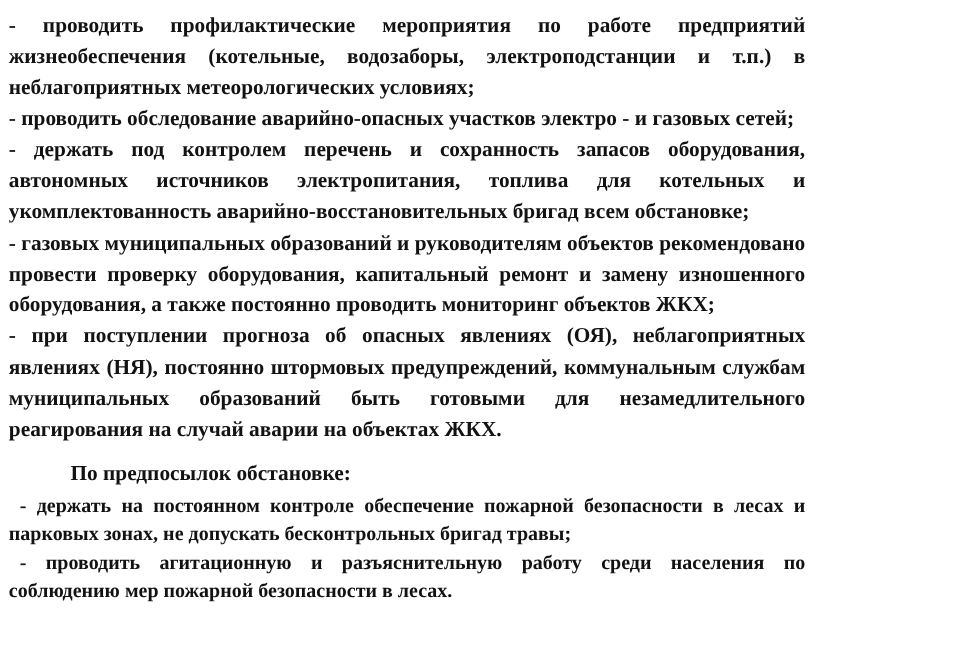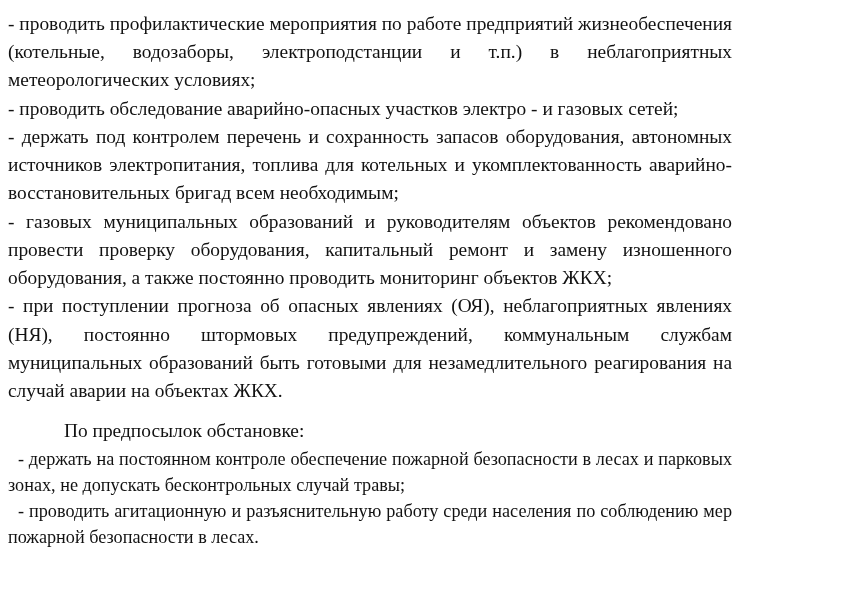--- a/index.html
+++ b/index.html
@@ -13,20 +13,21 @@
     font-family: "Liberation Serif", "DejaVu Serif", serif;
     color: #121212;
     overflow: hidden;
   }
   .page {
     position: relative;
     width: 740px;
     height: 593px;
     box-sizing: border-box;
     padding: 10px 8px 0 8px;
+    font-weight: bold;
   }
   .doc-body {
     font-size: 19.4px;
     line-height: 1.455;
   }
   p {
     margin: 0;
     text-align: justify;
     text-justify: inter-word;
   }
@@ -50,27 +51,27 @@
 </head>
 <body>
 
 <div class="page">
   <div class="doc-body">
 
     <p class="block-1">- проводить профилактические мероприятия по работе предприятий жизнеобеспечения (котельные, водозаборы, электроподстанции и т.п.) в неблагоприятных метеорологических условиях;</p>
 
     <p>- проводить обследование аварийно-опасных участков электро - и газовых сетей;</p>
 
-    <p>- держать под контролем перечень и сохранность запасов оборудования, автономных источников электропитания, топлива для котельных и укомплектованность аварийно-восстановительных бригад всем необходимым;</p>
+    <p>- держать под контролем перечень и сохранность запасов оборудования, автономных источников электропитания, топлива для котельных и укомплектованность аварийно-восстановительных бригад всем обстановке;</p>
 
     <p>- газовых муниципальных образований и руководителям объектов рекомендовано провести проверку оборудования, капитальный ремонт и замену изношенного оборудования, а также постоянно проводить мониторинг объектов ЖКХ;</p>
 
     <p>- при поступлении прогноза об опасных явлениях (ОЯ), неблагоприятных явлениях (НЯ), постоянно штормовых предупреждений, коммунальным службам муниципальных образований быть готовыми для незамедлительного реагирования на случай аварии на объектах ЖКХ.</p>
 
     <p class="sec-head">По предпосылок обстановке:</p>
 
-    <p class="sub small-indent">- держать на постоянном контроле обеспечение пожарной безопасности в лесах и парковых зонах, не допускать бесконтрольных случай травы;</p>
+    <p class="sub small-indent">- держать на постоянном контроле обеспечение пожарной безопасности в лесах и парковых зонах, не допускать бесконтрольных бригад травы;</p>
 
     <p class="sub small-indent">- проводить агитационную и разъяснительную работу среди населения по соблюдению мер пожарной безопасности в лесах.</p>
 
 
   </div>
 </div>
 
 </body></html>

